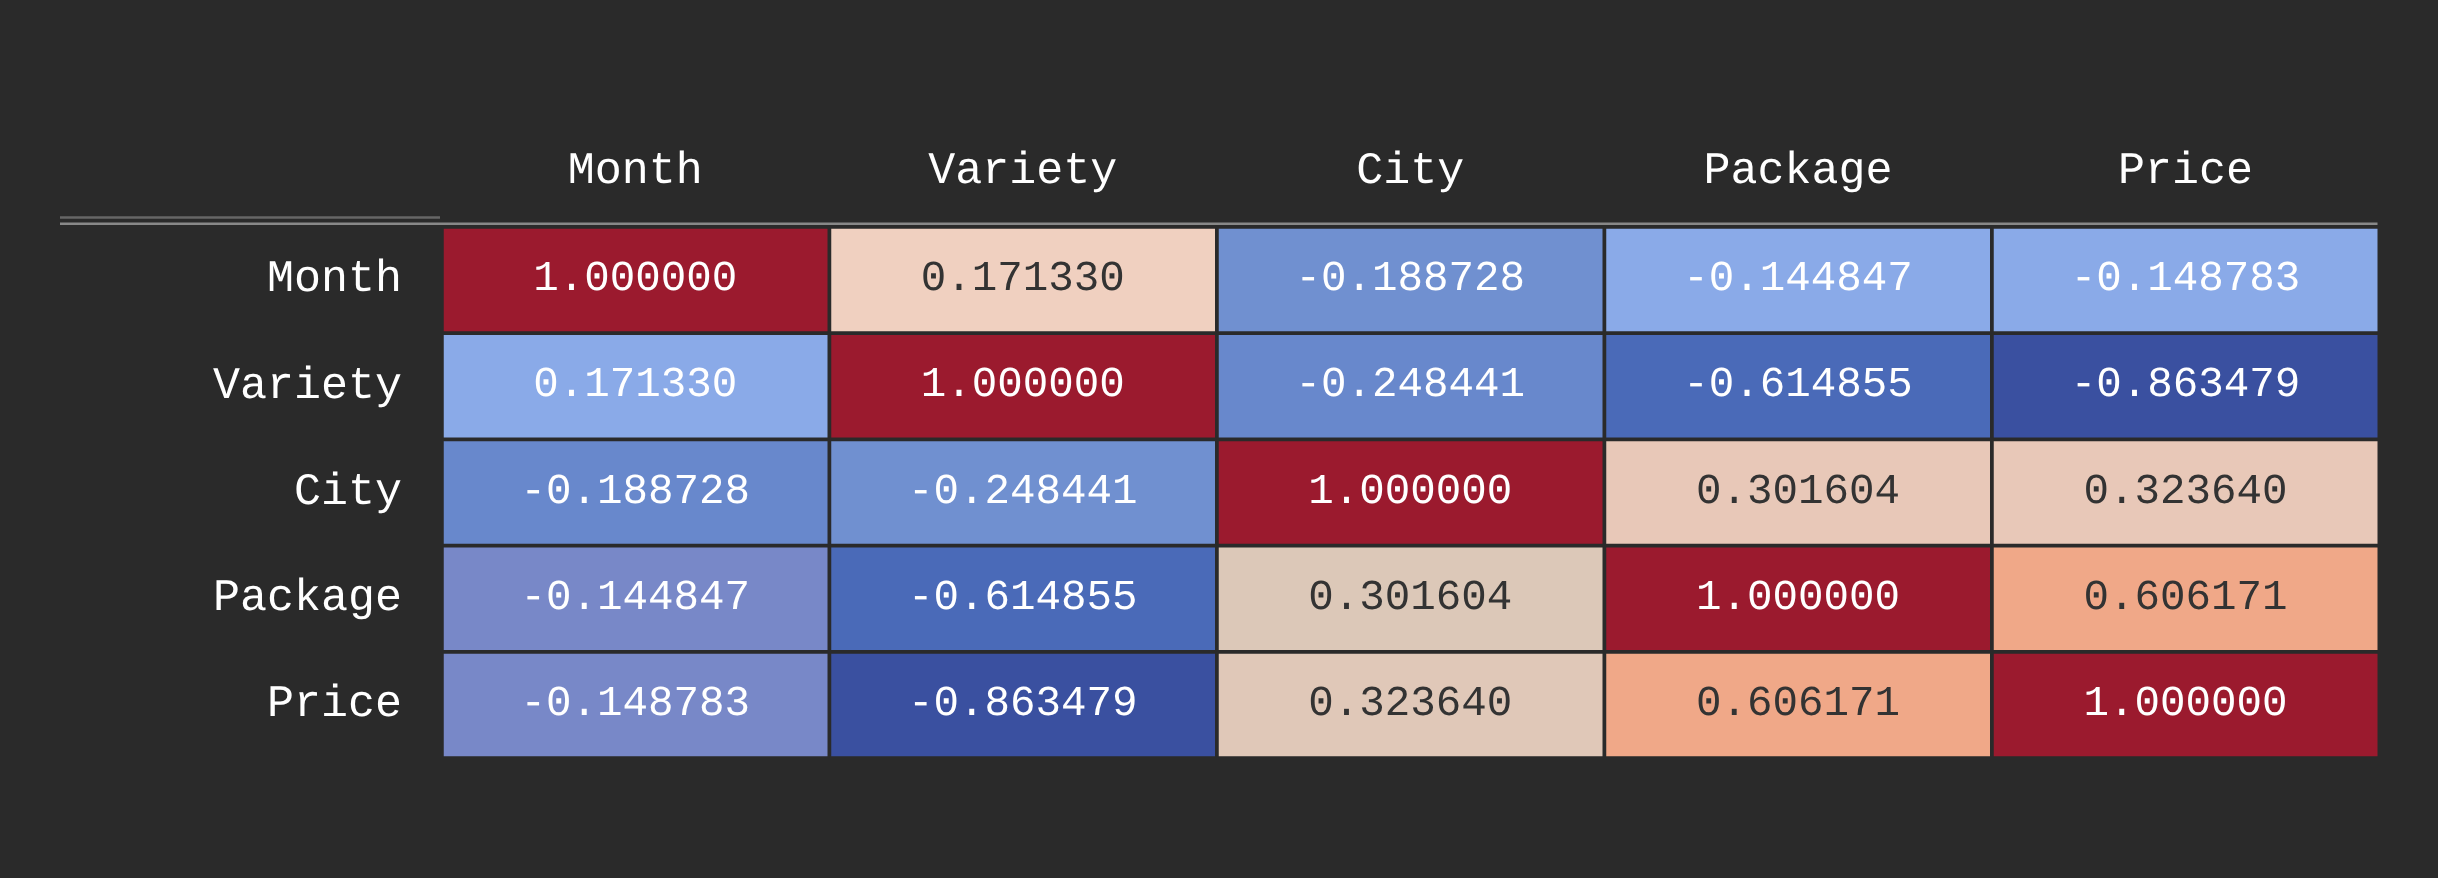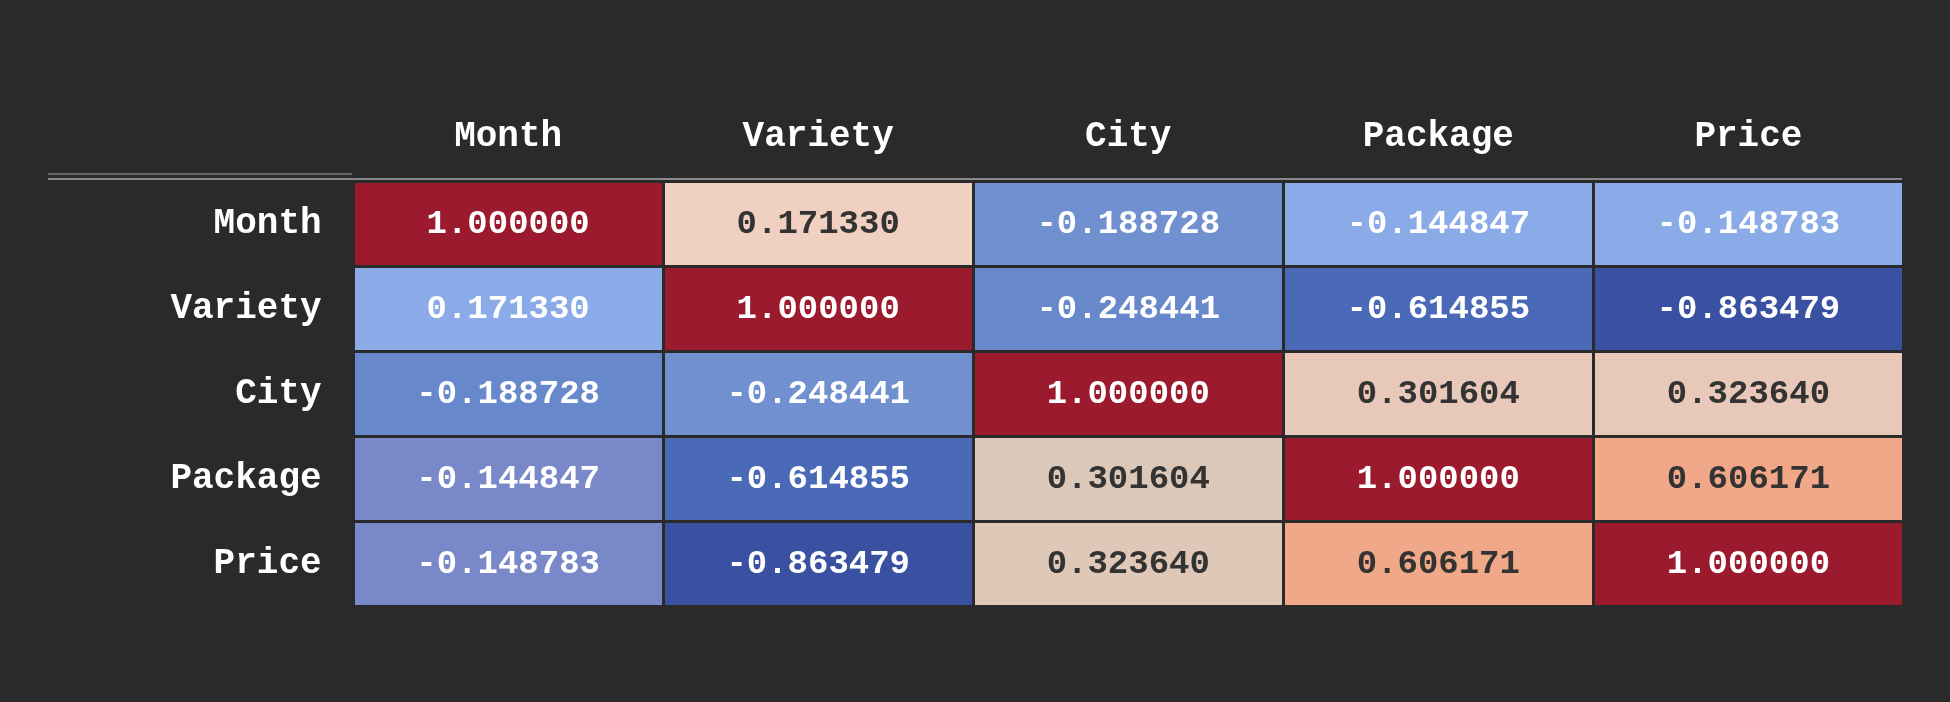--- a/index.html
+++ b/index.html
@@ -21,21 +21,21 @@
 
     table {
       width: 100%;
       border-collapse: separate;
       border-spacing: 3px;
     }
 
     th, td {
       text-align: center;
       font-family: 'Courier New', Courier, monospace;
-      font-weight: bold;
+      font-weight: normal;
     }
 
     .header-row th {
       color: #ffffff;
       font-size: 36px;
       padding: 18px 10px;
       background: transparent;
     }
 
     .header-row th:first-child {

